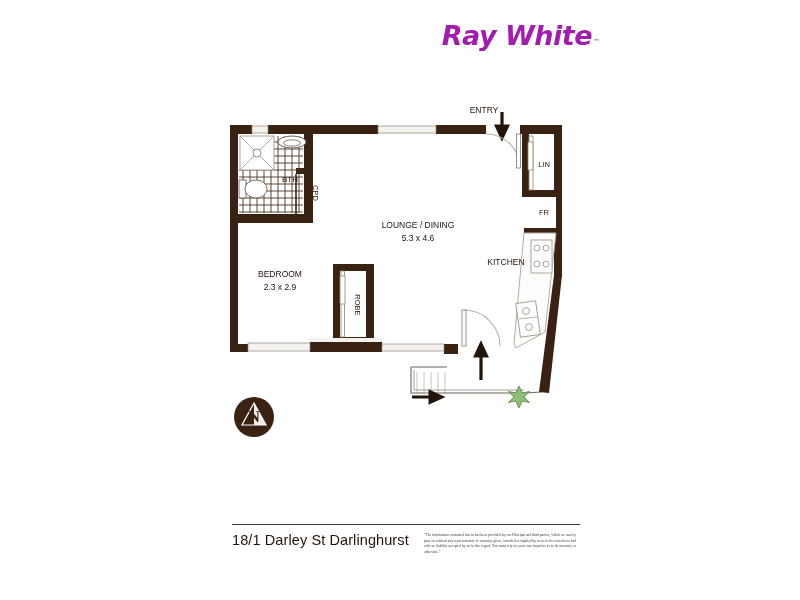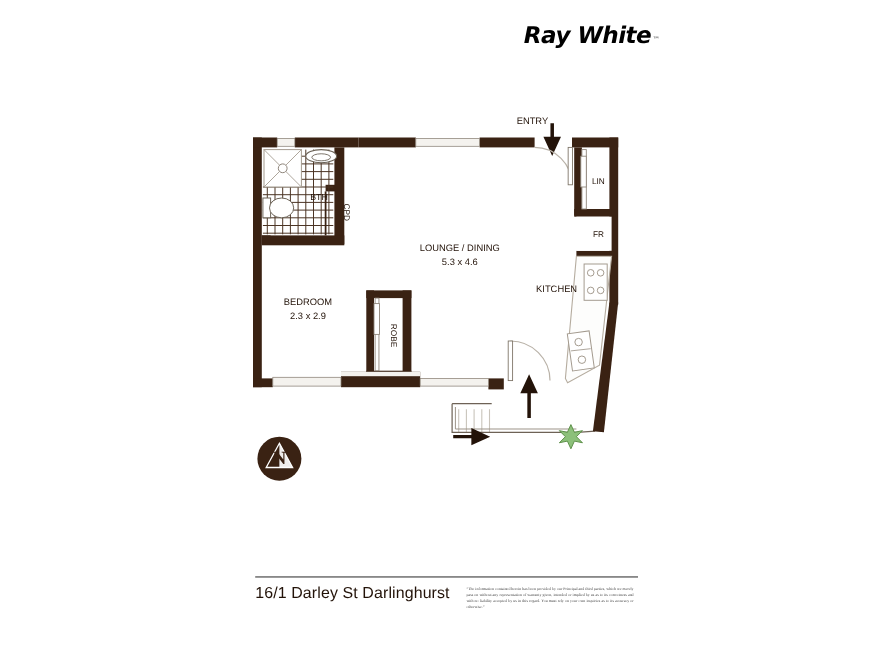--- a/index.html
+++ b/index.html
@@ -27,25 +27,25 @@
     left: 470px;
     top: 20px;
     width: 130px;
     height: 40px;
     display: flex;
     align-items: baseline;
     justify-content: flex-end;
   }
   .brand-text {
     font-family: "DejaVu Sans", sans-serif;
-    font-size: 21px;
+    font-size: 27px;
     font-weight: bold;
     font-style: italic;
     letter-spacing: -0.5px;
-    color: #000000;
+    color: #a21caf;
     white-space: nowrap;
   }
   .brand-tm {
     font-family: "DejaVu Sans", sans-serif;
     font-size: 7px;
     color: #5a5a5a;
     margin-left: 1px;
     position: relative;
     top: -1px;
   }
@@ -302,16 +302,16 @@
         <circle cx="0" cy="0" r="20" fill="#3a2213"></circle>
         <path d="M0,-14 L12,8 L-12,8 Z" fill="#3a2213" stroke="#ffffff" stroke-width="1.2"></path>
         <path d="M0,-14 L12,8 L0,8 Z" fill="#ffffff" stroke="none" opacity="0.92"></path>
         <text x="0" y="5" font-family="Liberation Serif, serif" font-size="17" font-weight="bold" text-anchor="middle" fill="#3a2213">N</text>
       </g>
 
     </svg>
   </div>
 
   <div class="footer-rule"></div>
-  <div class="address">16/1 Darley St Darlinghurst</div>
+  <div class="address">18/1 Darley St Darlinghurst</div>
   <div class="disclaimer">“The information contained herein has been provided by our Principal and third parties, which we merely pass on without any representation of warranty given, intended or implied by us as to its correctness and with no liability accepted by us in this regard. You must rely on your own inquiries as to its accuracy or otherwise.”</div>
 
 </div>
 
 </body></html>

